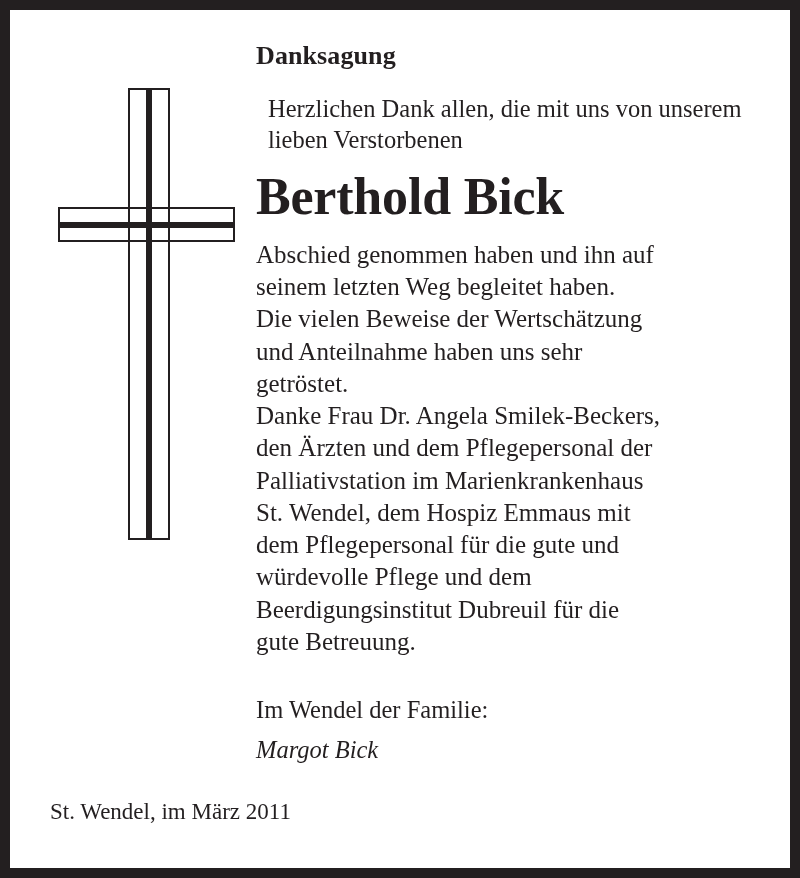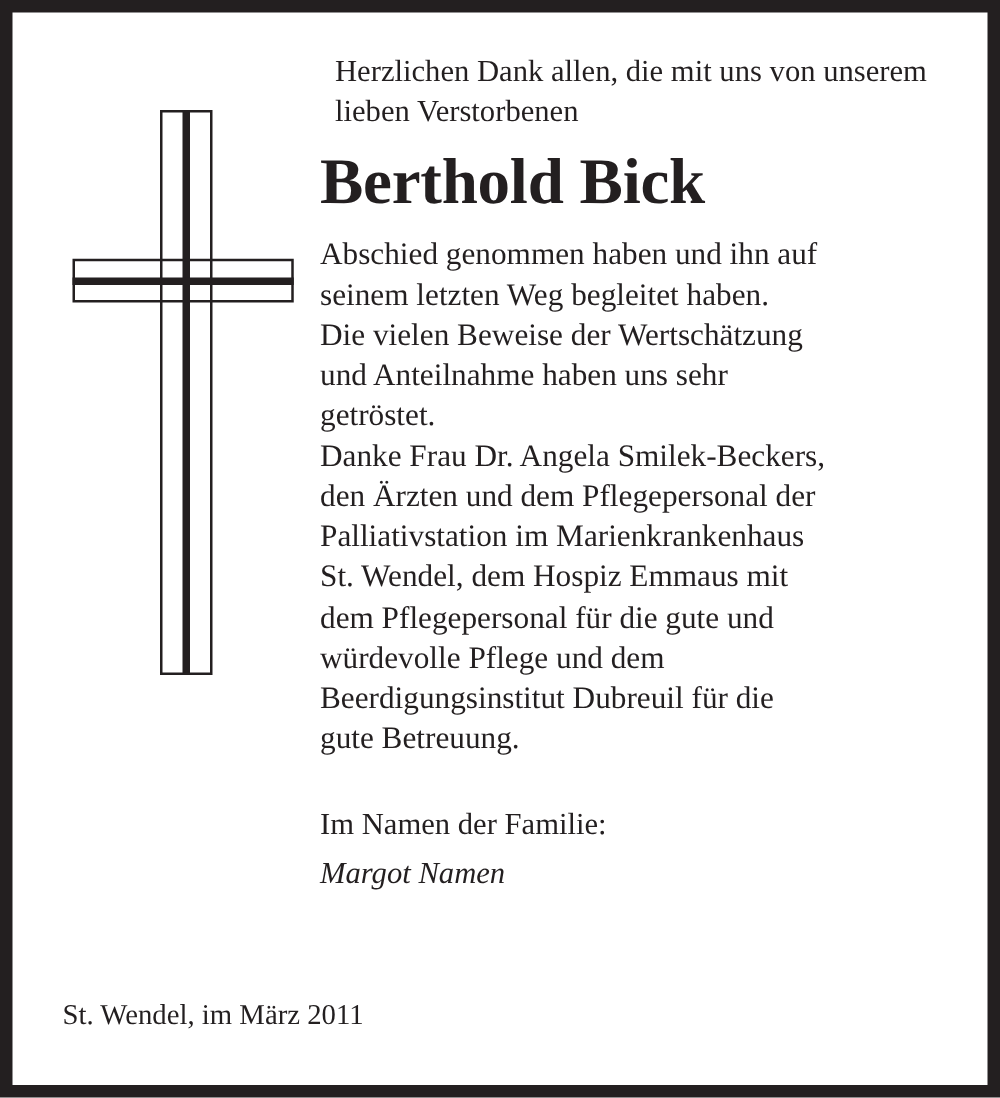--- a/index.html
+++ b/index.html
@@ -143,40 +143,41 @@
   <div class="page">
 
     <div class="cross">
       <div class="cross-vert"></div>
       <div class="cross-vert-core"></div>
       <div class="cross-horz"></div>
       <div class="cross-horz-core"></div>
     </div>
 
     <div class="content">
+      <h1 class="heading">Danksagung</h1>
 
       <p class="intro">Herzlichen Dank allen, die mit uns von unserem lieben Verstorbenen</p>
 
       <div class="deceased-name">Berthold Bick</div>
 
       <p class="body-text">Abschied genommen haben und ihn auf
 seinem letzten Weg begleitet haben.
 Die vielen Beweise der Wertschätzung
 und Anteilnahme haben uns sehr
 getröstet.
 Danke Frau Dr. Angela Smilek-Beckers,
 den Ärzten und dem Pflegepersonal der
 Palliativstation im Marienkrankenhaus
 St. Wendel, dem Hospiz Emmaus mit
 dem Pflegepersonal für die gute und
 würdevolle Pflege und dem
 Beerdigungsinstitut Dubreuil für die
 gute Betreuung.</p>
 
-      <p class="closing">Im Namen der Familie:</p>
+      <p class="closing">Im Wendel der Familie:</p>
 
-      <p class="signature">Margot Namen</p>
+      <p class="signature">Margot Bick</p>
     </div>
 
     <div class="footer">St. Wendel, im März 2011</div>
 
   </div>
 </div>
 
 </body></html>

